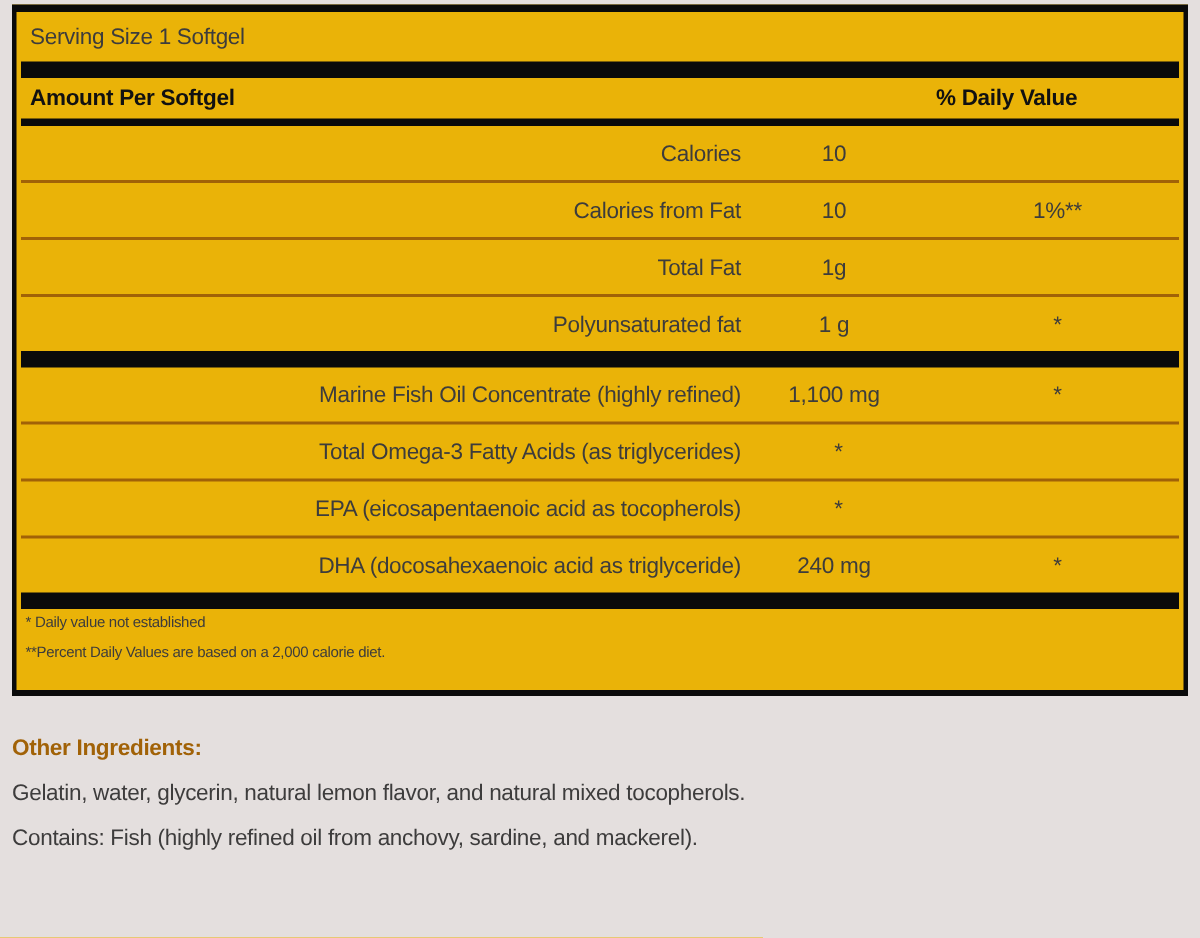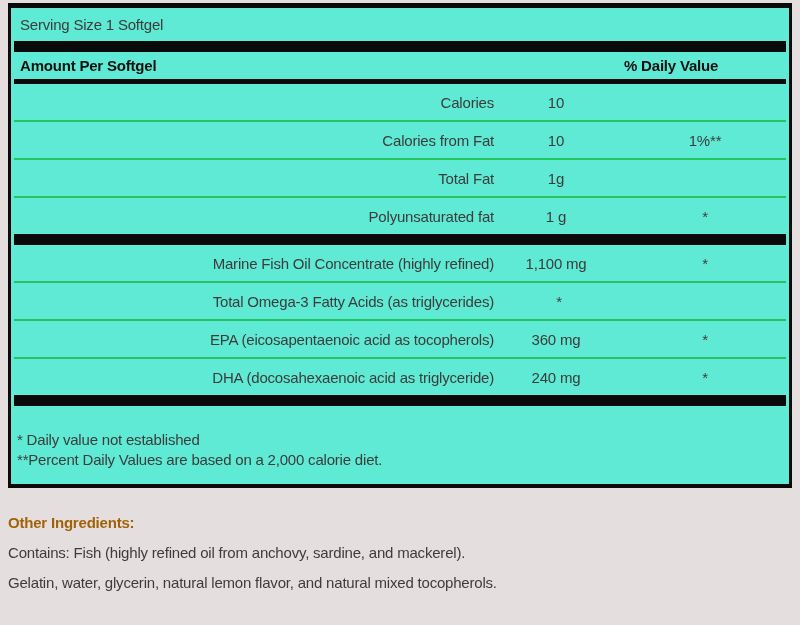--- a/index.html
+++ b/index.html
@@ -12,21 +12,21 @@
     background: #e4dfde;
     font-family: "Liberation Sans", "DejaVu Sans", sans-serif;
     color: #3d3c3c;
     overflow: hidden;
     letter-spacing: -0.2px;
   }
 
   
   .panel {
     margin: 3px 8px 0 8px;
-    background: #5eead4;
+    background: #eab308;
     border: solid #0a0a0a;
     border-width: 5px 3px 4px 3px;
     padding: 0 3px;
     box-sizing: border-box;
   }
 
   .serving-row {
     min-height: 33px;
     display: flex;
     align-items: center;
@@ -55,29 +55,29 @@
 
   .facts-rows { width: 100%; }
 
   .fact-row {
     min-height: 36px;
     display: grid;
     grid-template-columns: 1fr 130px 162px;
     align-items: center;
     font-size: 15px;
   }
-  .fact-row.with-divider { border-top: 2px solid #22c55e; }
+  .fact-row.with-divider { border-top: 2px solid #a16207; }
   .fact-row .cell-label  { padding-left: 6px; text-align: right; }
   .fact-row.indent .cell-label { padding-left: 26px; }
   .fact-row .cell-amount { text-align: center; padding-right: 6px; white-space: nowrap; }
   .fact-row .cell-dv     { text-align: center; white-space: nowrap; }
 
   .footnotes {
-    padding: 24px 3px 14px 3px;
-    font-size: 15px;
+    padding: 0 3px 14px 3px;
+    font-size: 10px;
     line-height: 20px;
   }
   .footnotes div { white-space: pre; }
 
   
   .other-section {
     margin: 26px 8px 0 8px;
     font-size: 15px;
   }
   .other-section .other-title {
@@ -133,36 +133,35 @@
     <div class="cell-label">Marine Fish Oil Concentrate (highly refined)</div>
     <div class="cell-amount">1,100 mg</div>
     <div class="cell-dv">*</div>
   </div>
       <div class="fact-row with-divider indent">
     <div class="cell-label">Total Omega-3 Fatty Acids (as triglycerides)</div>
     <div class="cell-dv">*</div>
   </div>
       <div class="fact-row with-divider indent">
     <div class="cell-label">EPA (eicosapentaenoic acid as tocopherols)</div>
-    <div class="cell-amount">360 mg</div>
     <div class="cell-dv">*</div>
   </div>
       <div class="fact-row with-divider indent">
     <div class="cell-label">DHA (docosahexaenoic acid as triglyceride)</div>
     <div class="cell-amount">240 mg</div>
     <div class="cell-dv">*</div>
   </div>
     </div>
 
   <div class="bar thick"></div>
 
   <div class="footnotes">
     <div>* Daily value not established</div>
     <div>**Percent Daily Values are based on a 2,000 calorie diet.</div>
   </div>
 
 </div>
 
 <div class="other-section">
   <p class="other-title">Other Ingredients:</p>
+  <p>Gelatin, water, glycerin, natural lemon flavor, and natural mixed tocopherols.</p>
   <p>Contains: Fish (highly refined oil from anchovy, sardine, and mackerel).</p>
-  <p>Gelatin, water, glycerin, natural lemon flavor, and natural mixed tocopherols.</p>
 </div>
 
 </body></html>

